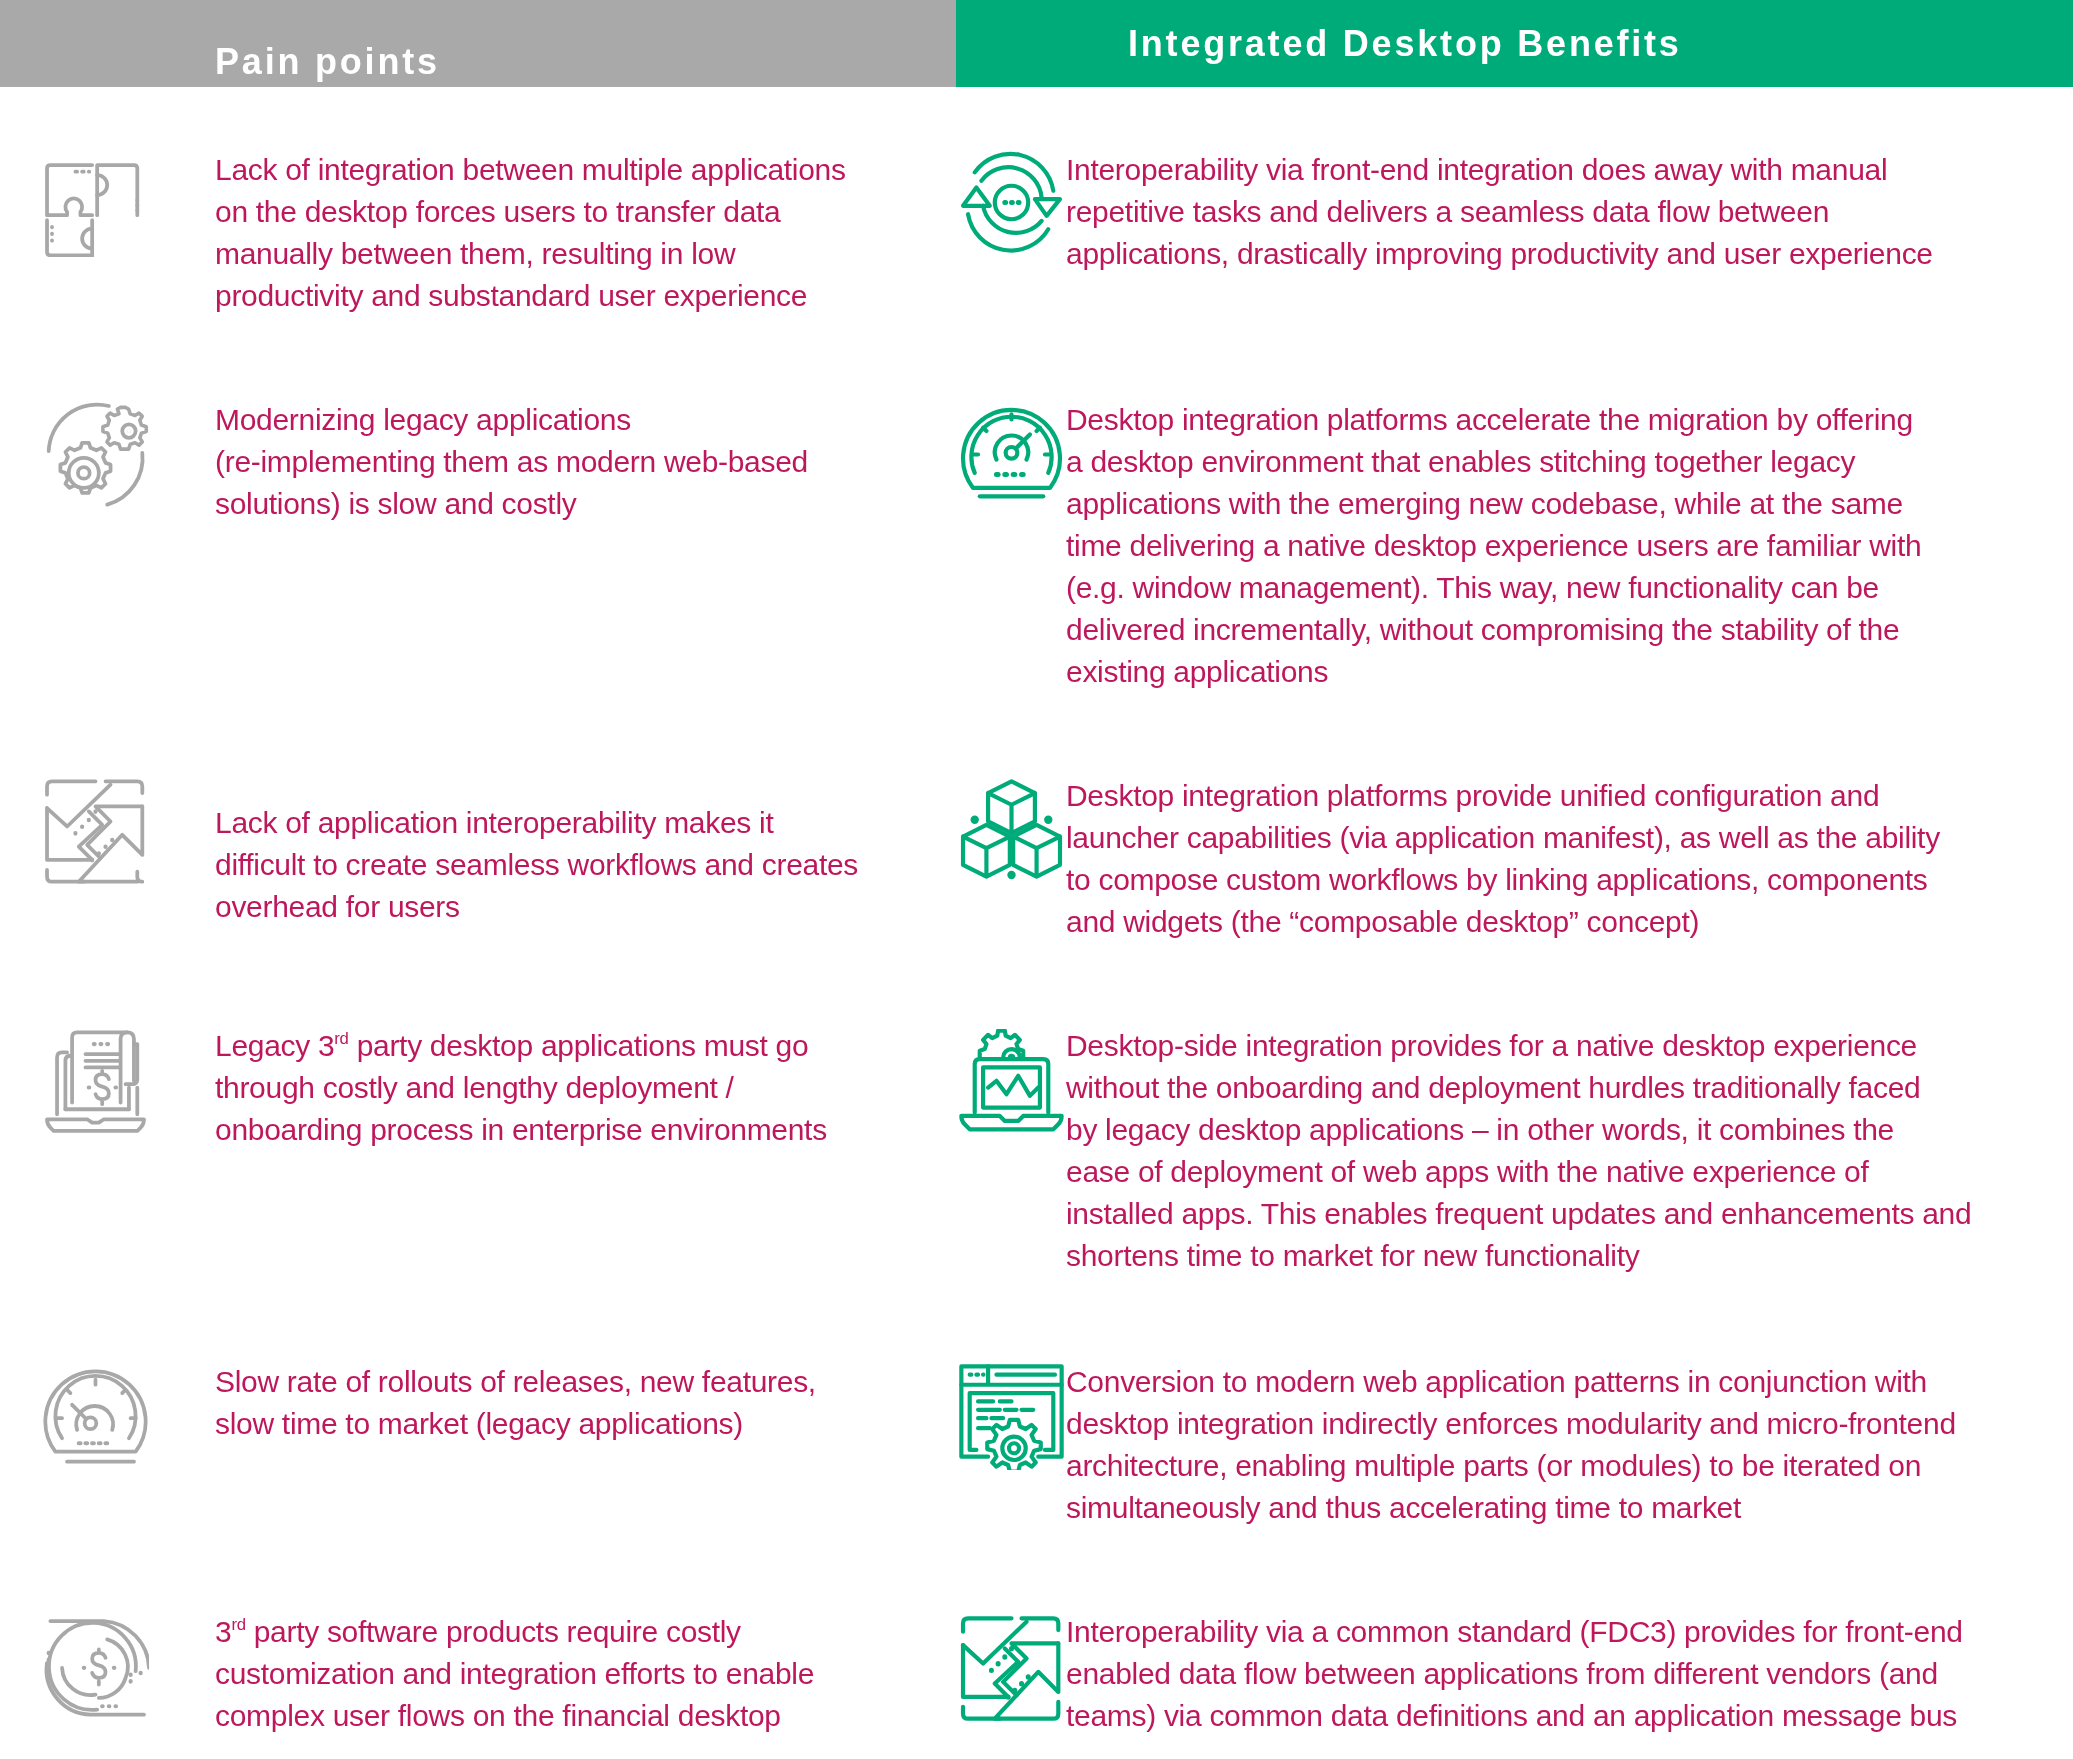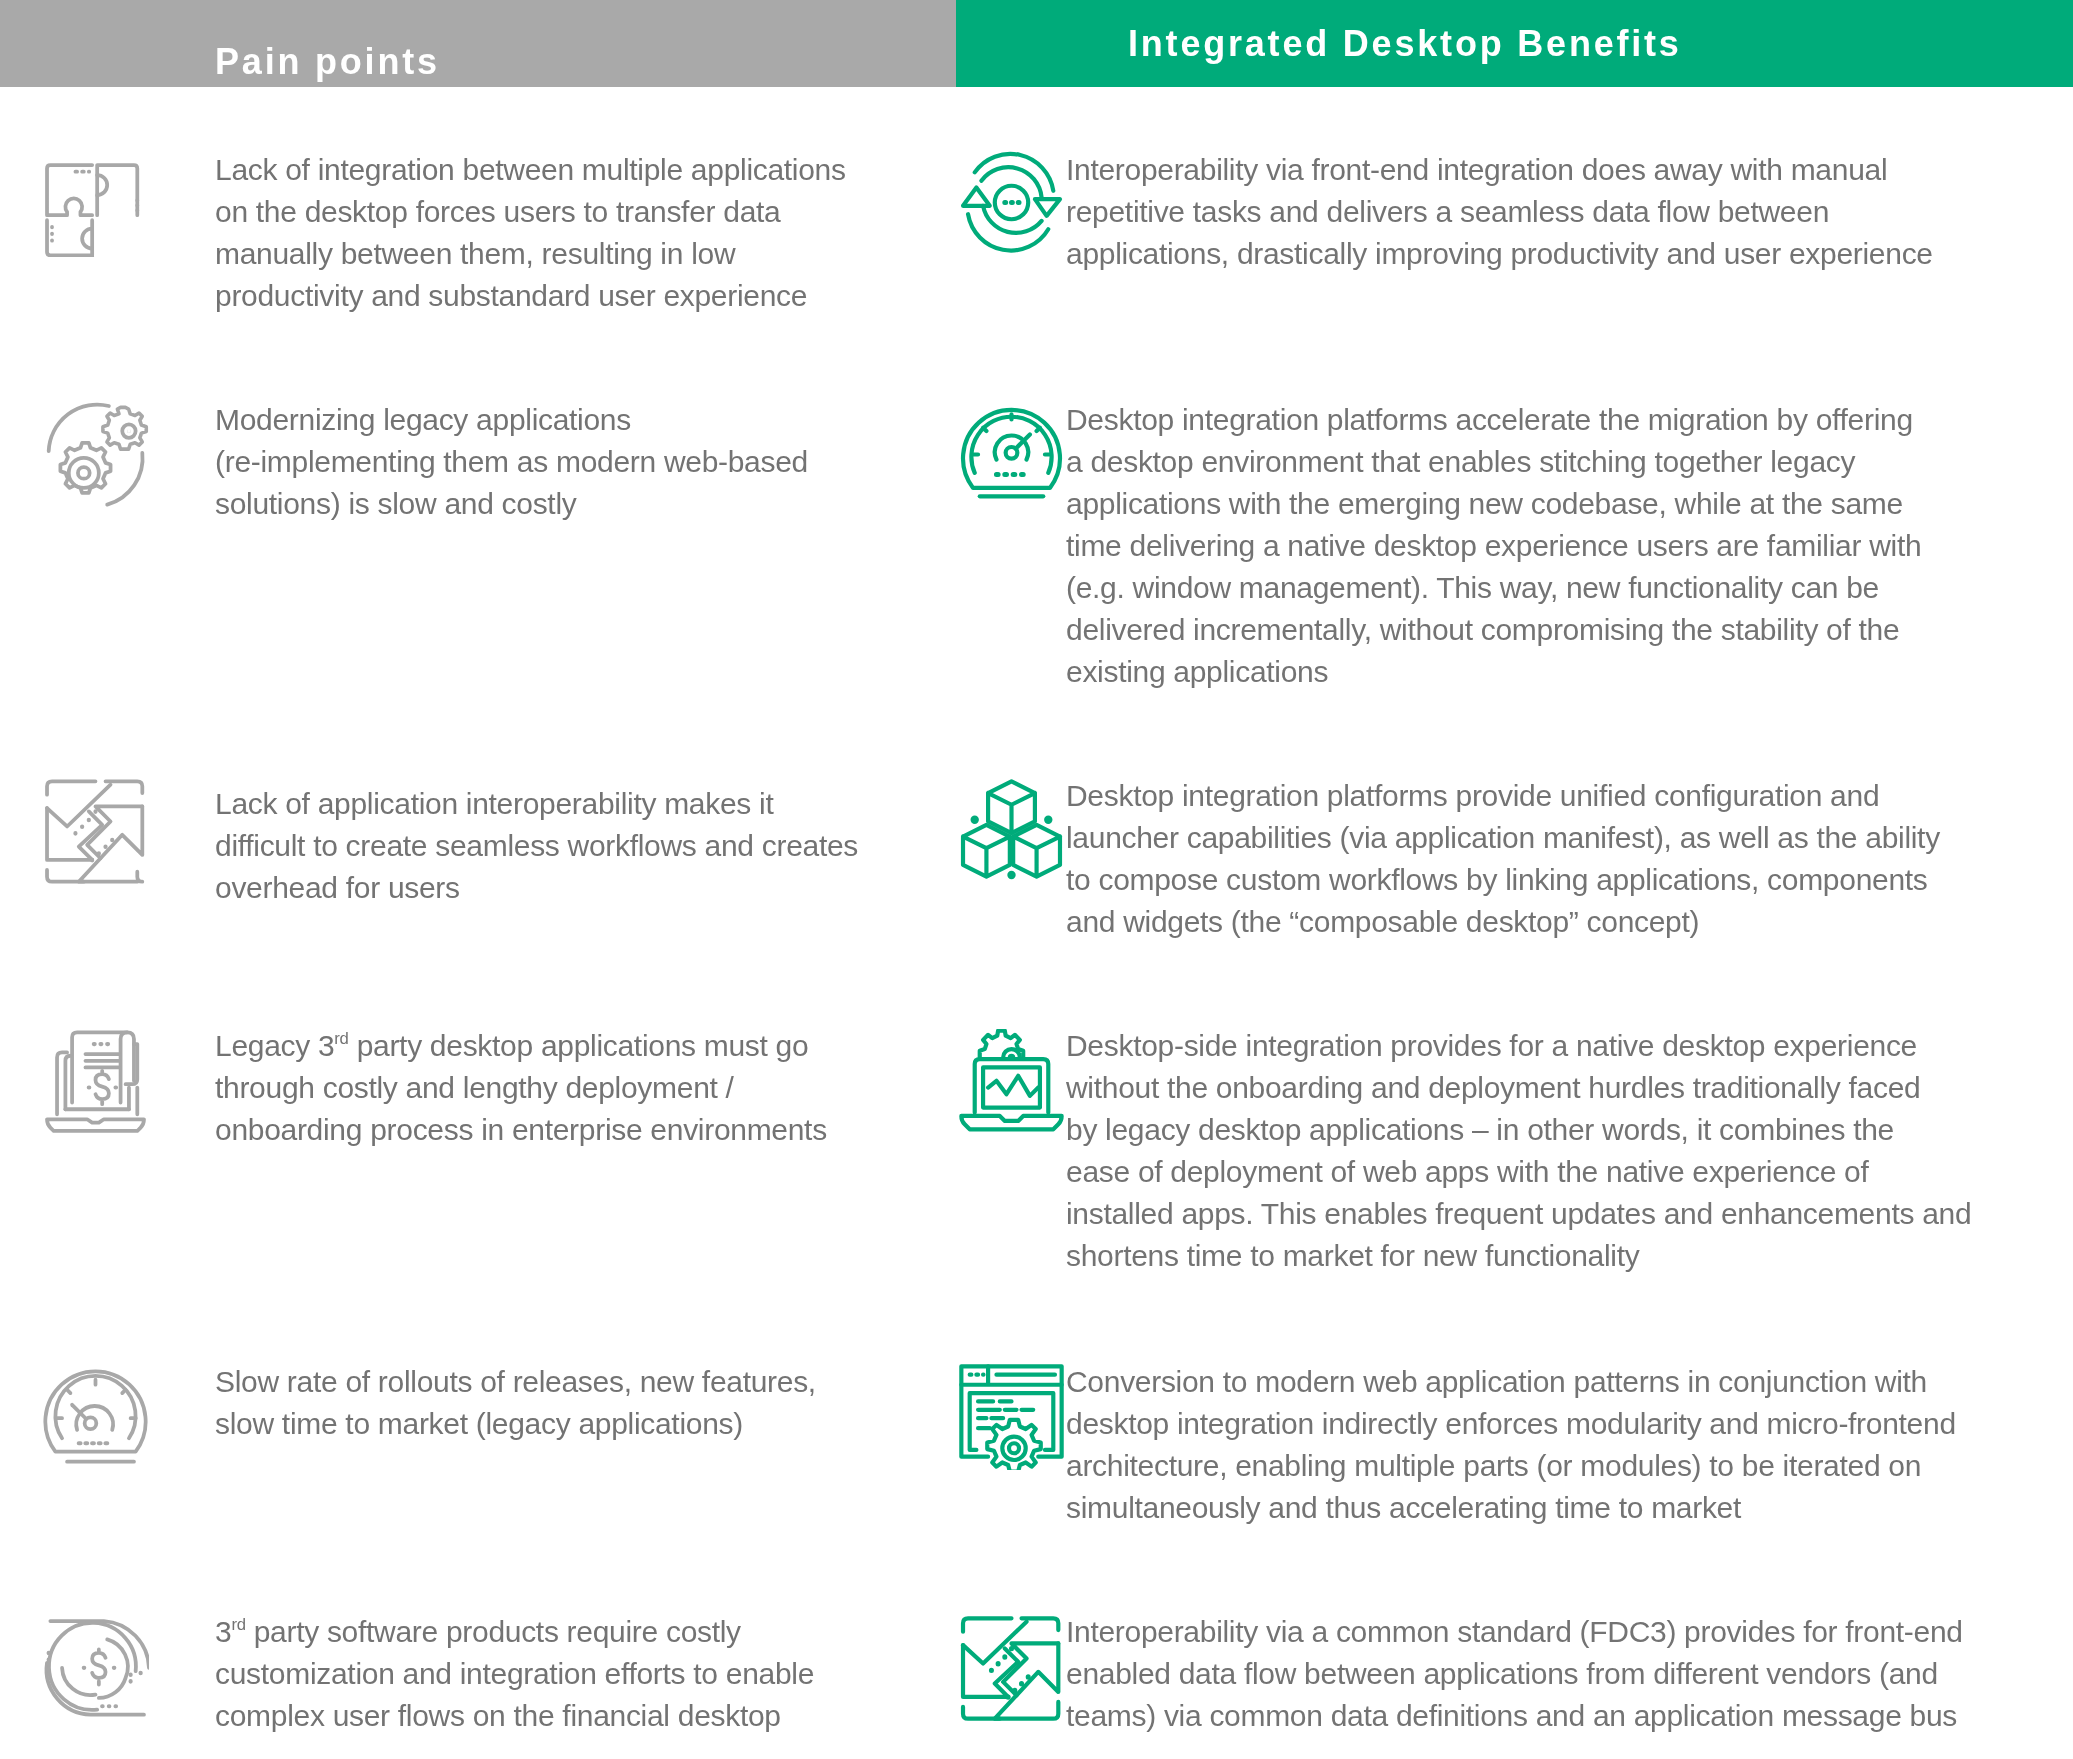--- a/index.html
+++ b/index.html
@@ -11,21 +11,21 @@
     .header.right { left: 956px; width: 1307px; background: #00ab7a; }
     .header span { color: #ffffff; font-size: 36px; font-weight: 700; letter-spacing: 2.8px; }
     .header.left span { margin-left: 215px; margin-top: 36px; }
     .header.right span { margin-left: 172px; }
 
     .row { position: absolute; left: 0; width: 2073px; }
     .cell-icon { position: absolute; width: 107px; height: 107px; }
     .cell-icon svg { width: 107px; height: 107px; display: block; }
     .cell-icon.left { left: 42px; }
     .cell-icon.right { left: 958px; }
-    .cell-text { position: absolute; font-size: 30px; line-height: 42px; color: #737373; letter-spacing: -0.3px; white-space: nowrap; }
+    .cell-text { position: absolute; font-size: 30px; line-height: 42px; color: #be185d; letter-spacing: -0.3px; white-space: nowrap; }
     .cell-text.left { left: 215px; }
     .cell-text.right { left: 1066px; }
     .cell-text .line { display: block; }
     sup { font-size: 16.7px; vertical-align: 11.7px; line-height: 0; }
 
     .gray svg * { stroke: #a8a8a8; }
     .green svg * { stroke: #00ab7a; }
     .gray svg .fill, .green svg .fill { stroke: none; }
     .green svg .fill { fill: #00ab7a; }
   </style>
@@ -123,21 +123,21 @@
       <path d="M76 4 H114 q6 0 6 6 V18"></path>
       <path d="M6 36 L30 58 L82 8"></path>
       <path d="M6 36 V98 H60 L44 82 L72 56 L56 40"></path>
       <path d="M6 110 V118 q0 6 6 6 H50"></path>
       <path d="M120 112 V118 q0 6 6 6" transform="translate(-6 0)"></path>
       <path d="M120 34 H64 L82 52 L54 80 L70 96"></path>
       <path d="M120 34 V92 L96 68 L44 124 H114"></path>
       <path d="M64 40 v0.5 M56 50 v0.5 M48 58 v0.5 M40 66 v0.5 M84 74 v0.5 M76 82 v0.5 M68 90 v0.5 M60 98 v0.5" stroke-width="5"></path>
     </svg>
   </div>
-  <div class="cell-text left" style="top:783px">
+  <div class="cell-text left" style="top:802px">
     <span class="line">Lack of application interoperability makes it</span>
     <span class="line">difficult to create seamless workflows and creates</span>
     <span class="line">overhead for users</span>
   </div>
   <div class="cell-icon right green" style="top:778px">
     <svg viewBox="0 0 128 128" fill="none" stroke-width="5" stroke-linecap="round" stroke-linejoin="round">
       <path d="M64 4 L92 18 V52 L64 66 L36 52 V18 Z M36 18 L64 32 L92 18 M64 32 V66"></path>
       <path d="M34 56 L62 70 V104 L34 118 L6 104 V70 Z M6 70 L34 84 L62 70 M34 84 V118"></path>
       <path d="M94 56 L122 70 V104 L94 118 L66 104 V70 Z M66 70 L94 84 L122 70 M94 84 V118"></path>
       <circle class="fill" cx="20" cy="50" r="5"></circle>

